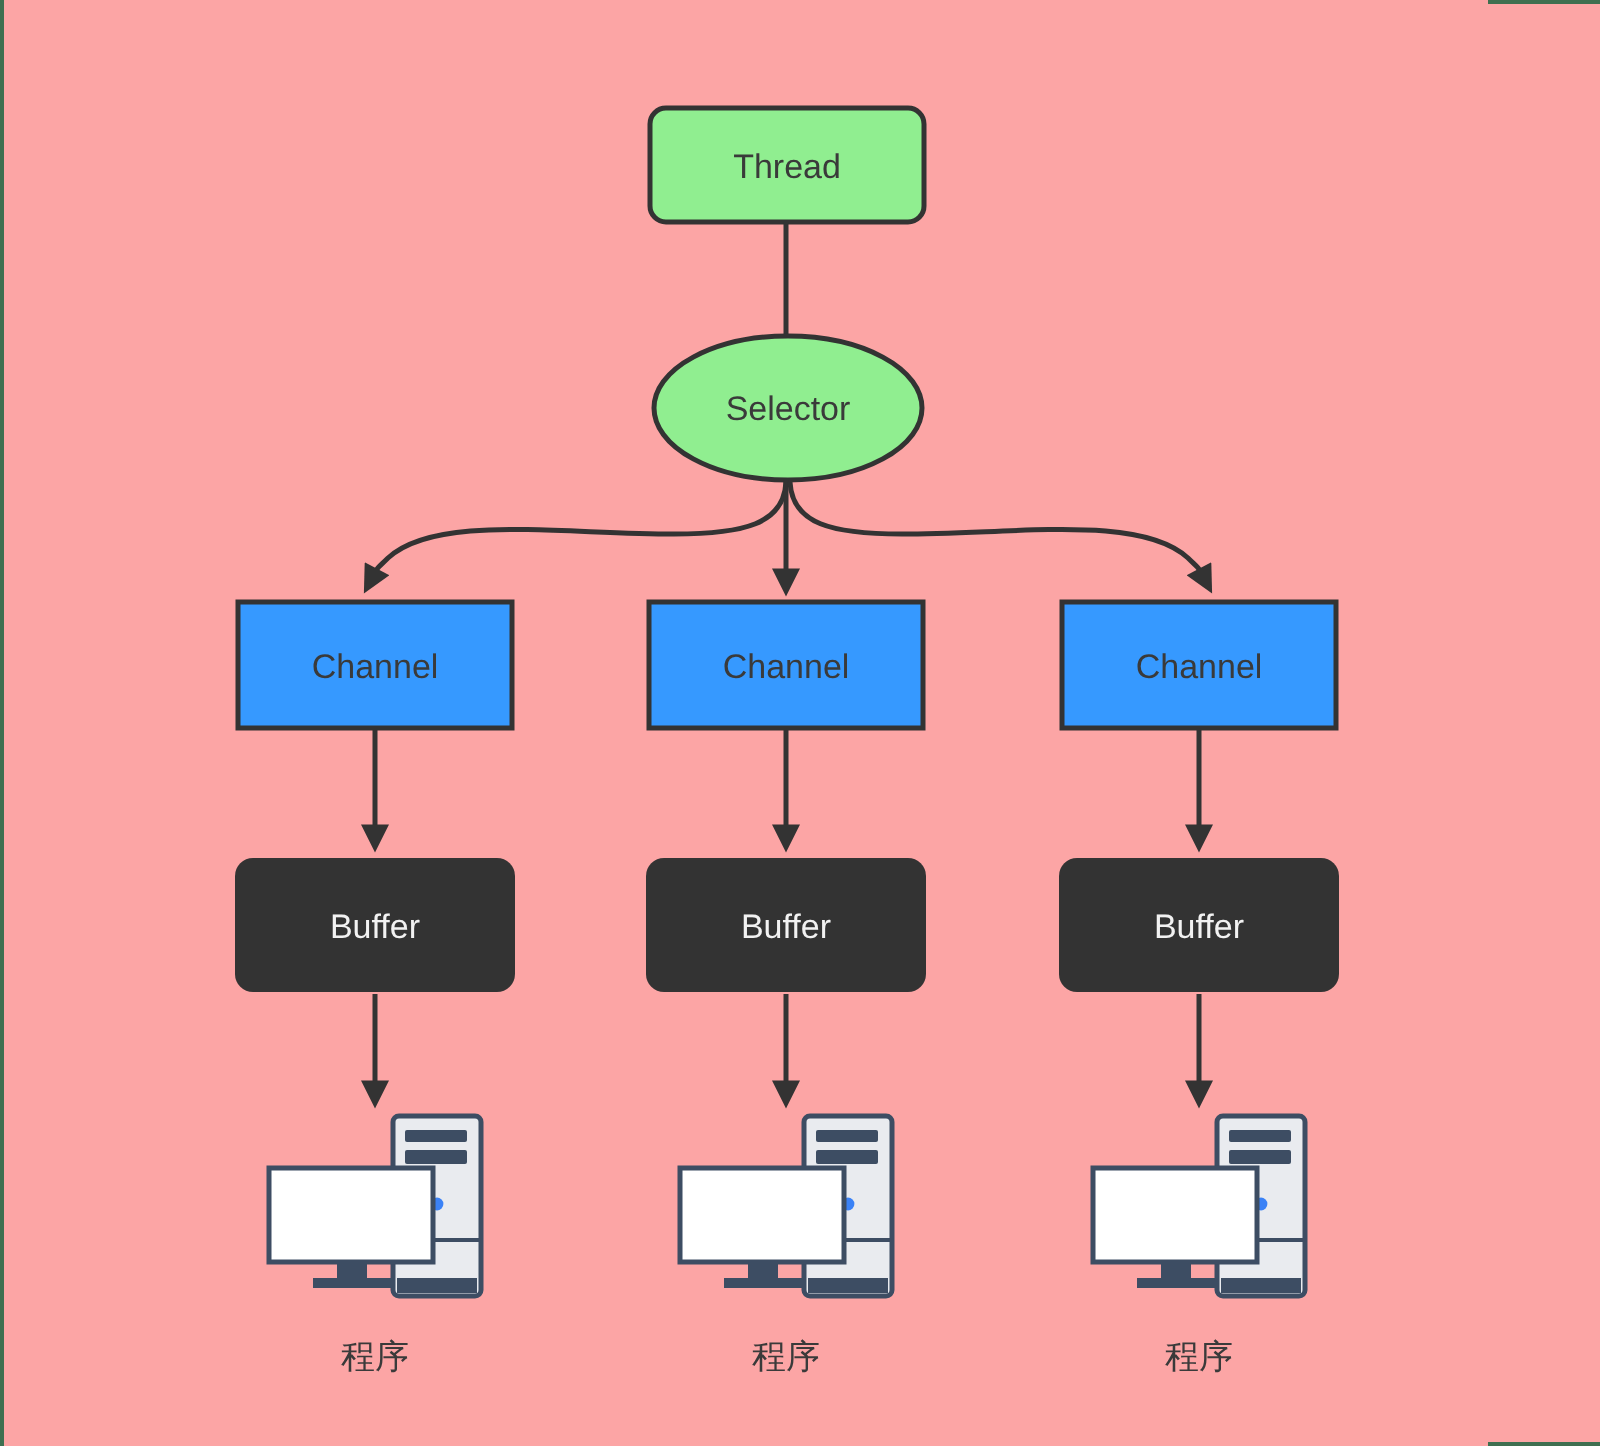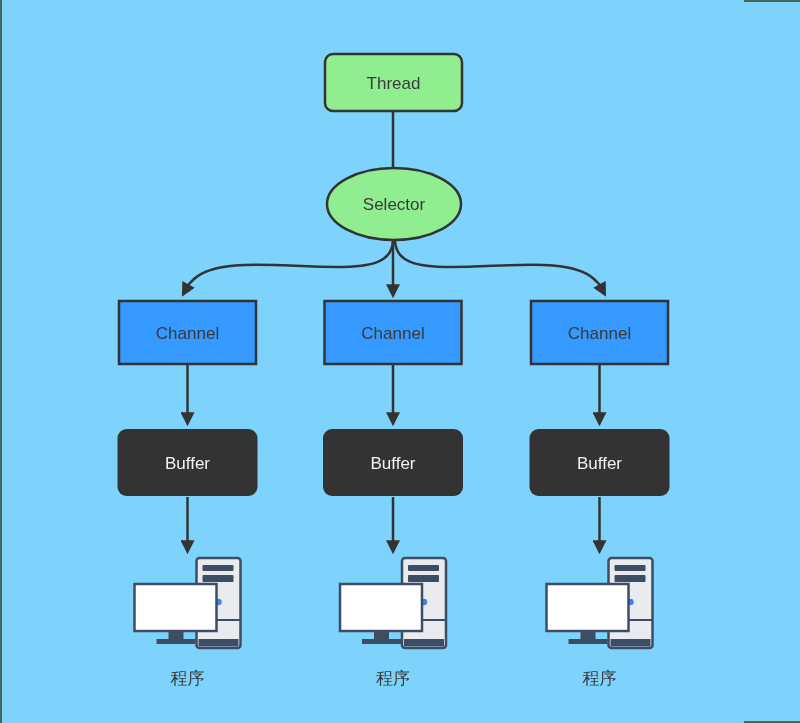--- a/index.html
+++ b/index.html
@@ -4,21 +4,21 @@
 <style>
   html, body {
     margin: 0;
     padding: 0;
     background: #ffffff;
   }
   .stage {
     position: relative;
     width: 800px;
     height: 723px;
-    background: #7dd3fc;
+    background: #fca5a5;
     overflow: hidden;
   }
   svg {
     display: block;
   }
   text {
     font-family: "Liberation Sans", "DejaVu Sans", sans-serif;
     font-size: 17px;
     fill: #3a3a3a;
     text-anchor: middle;

